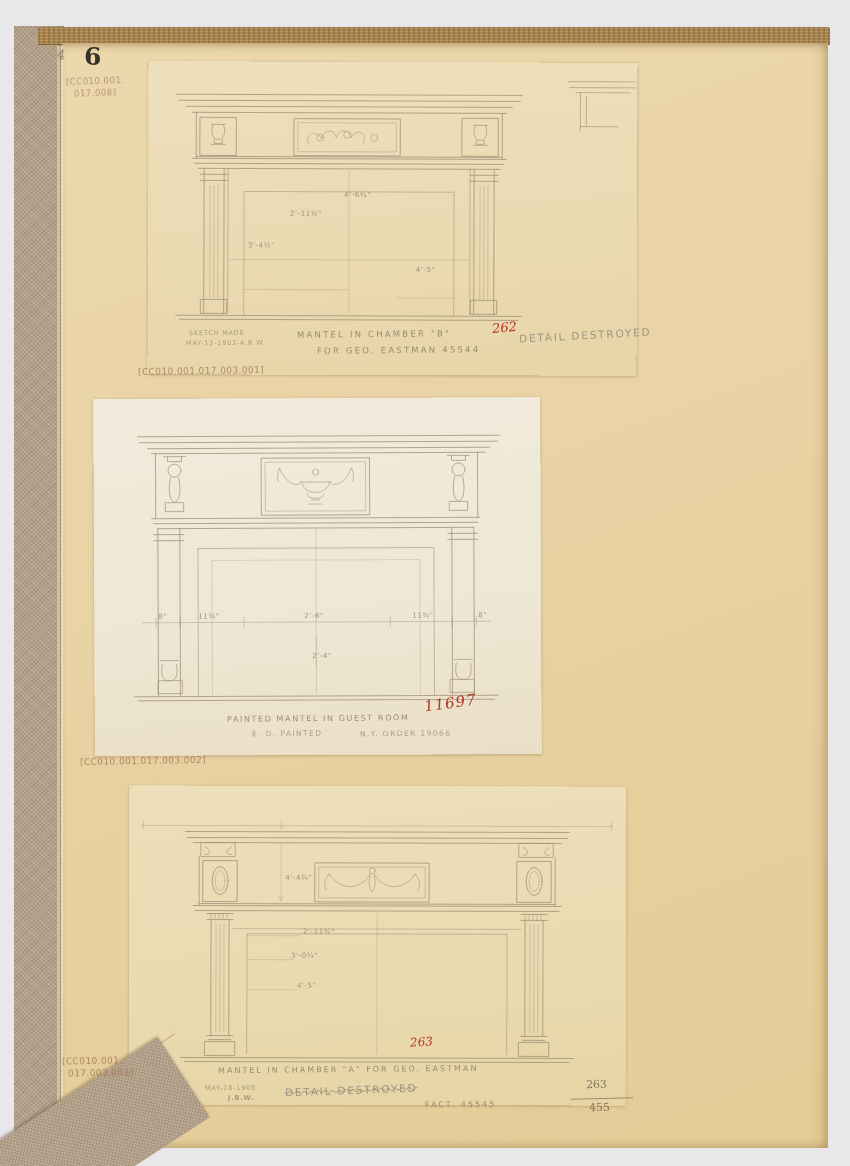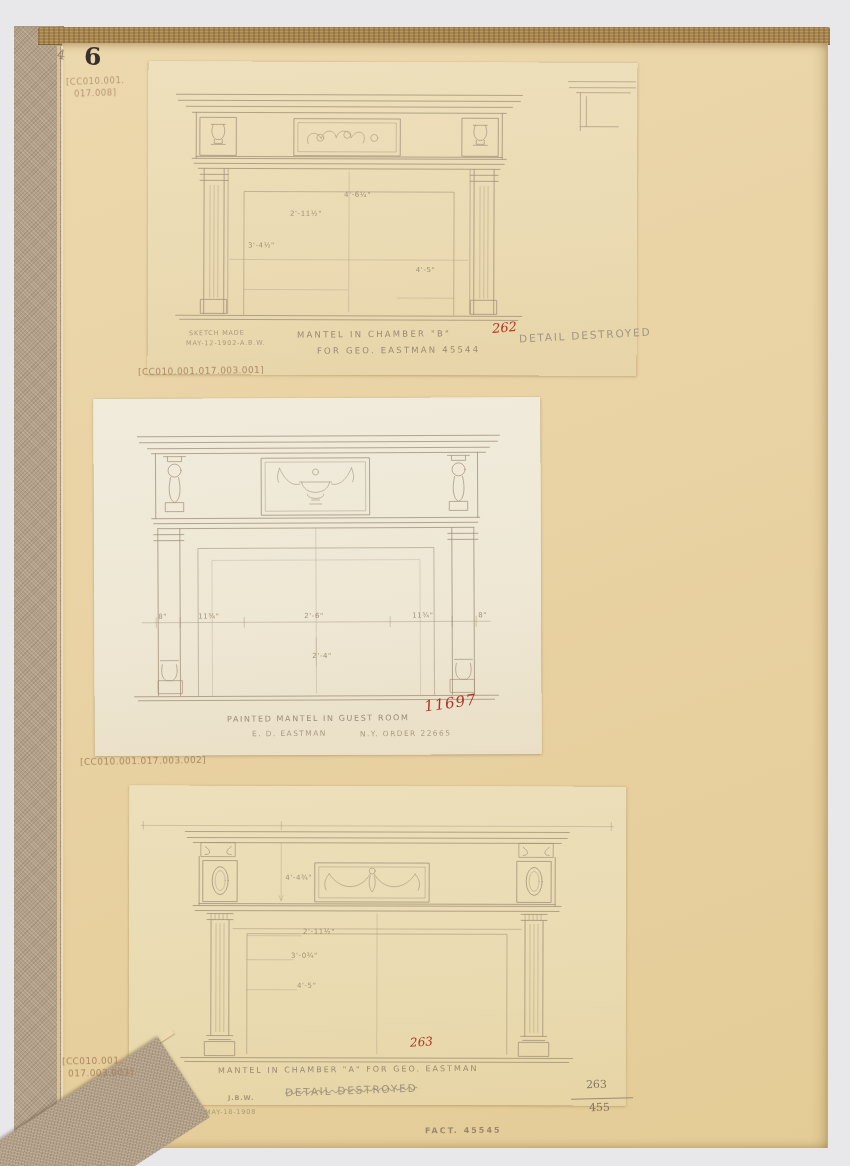--- a/index.html
+++ b/index.html
@@ -223,30 +223,30 @@
 
   <div class="t arch sm" style="left:189px;top:329px;">SKETCH MADE</div>
   <div class="t arch sm" style="left:186px;top:339px;">MAY-12-1902-A.B.W.</div>
   <div class="t arch" style="left:297px;top:329px;">MANTEL IN CHAMBER "B"</div>
   <div class="t red" style="left:492px;top:320px;font-size:13px;transform:rotate(-5deg);">262</div>
   <div class="t arch" style="left:317px;top:345px;">FOR GEO. EASTMAN 45544</div>
   <div class="t pencil" style="left:519px;top:329px;transform:rotate(-3deg);">DETAIL DESTROYED</div>
   <div class="t cat" style="left:138px;top:366px;">[CC010.001.017.003.001]</div>
 
   <div class="t arch w" style="left:227px;top:714px;">PAINTED MANTEL IN GUEST ROOM</div>
-  <div class="t arch sm" style="left:252px;top:729px;font-size:7.5px;letter-spacing:1.4px;">E. D. EASTMAN</div>
-  <div class="t arch sm" style="left:360px;top:729px;font-size:7.5px;letter-spacing:1.4px;">N.Y. ORDER 22665</div>
+  <div class="t arch sm" style="left:252px;top:729px;font-size:7.5px;letter-spacing:1.4px;">E. D. PAINTED</div>
+  <div class="t arch sm" style="left:360px;top:729px;font-size:7.5px;letter-spacing:1.4px;">N.Y. ORDER 19066</div>
   <div class="t red" style="left:424px;top:694px;font-size:15px;letter-spacing:1px;transform:rotate(-8deg);">11697</div>
   <div class="t cat" style="left:80px;top:756px;">[CC010.001.017.003.002]</div>
 
   <div class="t red" style="left:410px;top:1035px;font-size:12px;transform:rotate(-4deg);">263</div>
   <div class="t arch w3" style="left:218px;top:1065px;">MANTEL IN CHAMBER "A" FOR GEO. EASTMAN</div>
-  <div class="t arch sm" style="left:205px;top:1108px;text-align:center;">MAY-18-1908</div>
+  <div class="t arch sm" style="left:205px;top:1084px;text-align:center;">MAY-18-1908</div>
   <div class="t arch sm" style="left:228px;top:1094px;font-weight:bold;">J.B.W.</div>
   <div class="t pencil strike" style="left:285px;top:1084px;transform:rotate(-2deg);">DETAIL DESTROYED</div>
-  <div class="t arch w3" style="left:425px;top:1126px;font-weight:bold;">FACT. 45545</div>
+  <div class="t arch w3" style="left:425px;top:1100px;">FACT. 45545</div>
   <div class="t frac" style="left:586px;top:1078px;transform:rotate(-2deg);">263</div>
   <div class="frac-line" style="left:571px;top:1098px;"></div>
   <div class="t frac" style="left:589px;top:1101px;transform:rotate(-2deg);">455</div>
   <div class="t cat" style="left:62px;top:1056px;">[CC010.001.</div>
   <div class="t cat" style="left:68px;top:1068px;">017.003.003]</div>
 
 </div>
 
 </body></html>

